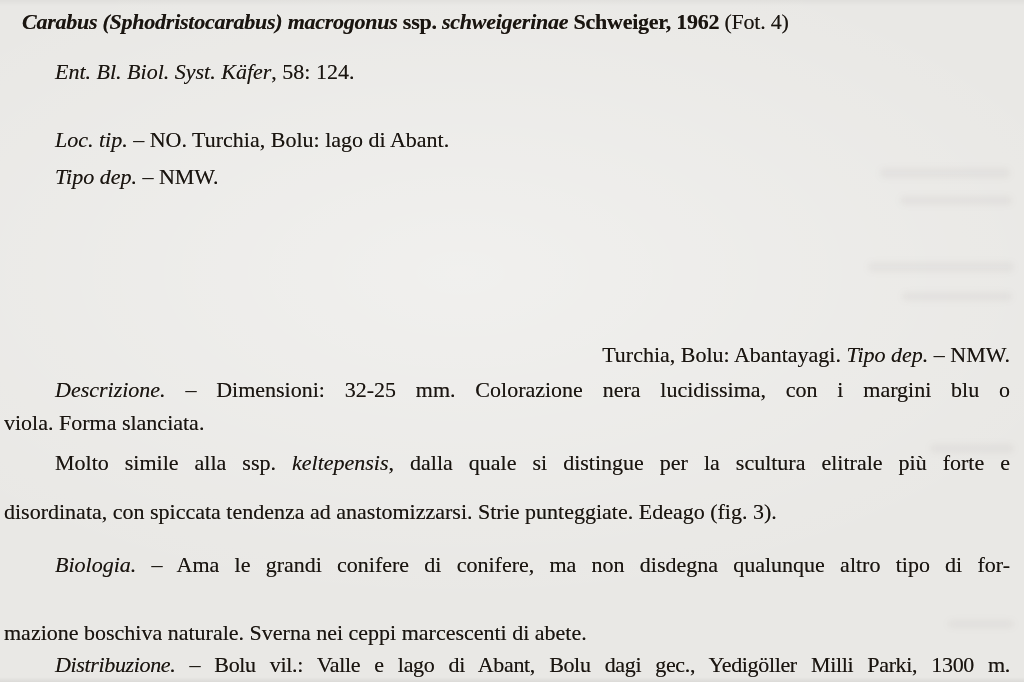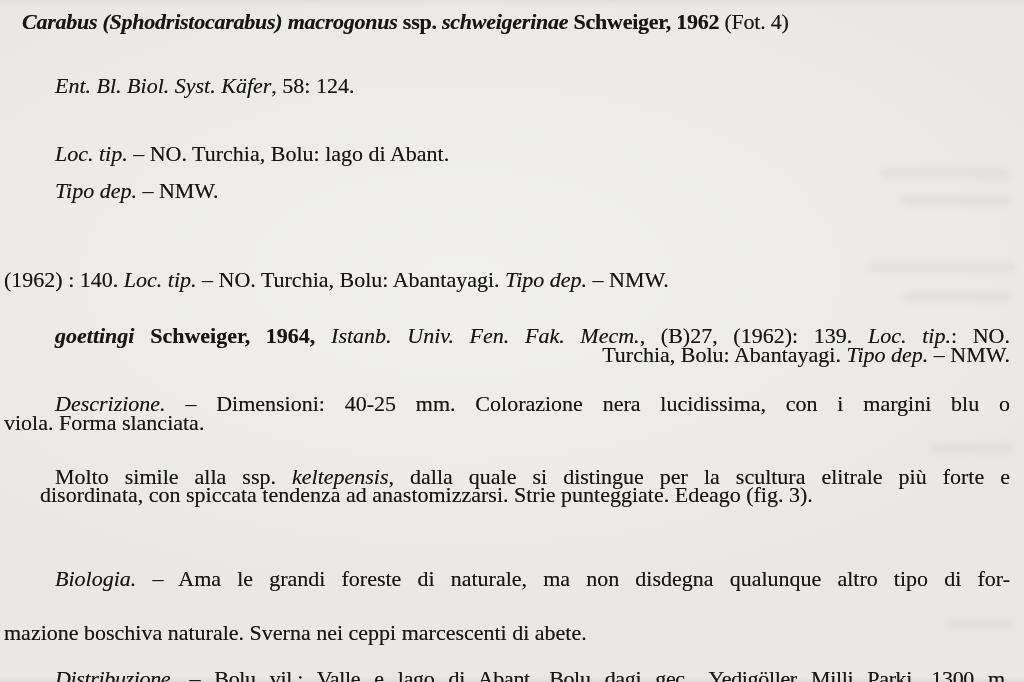--- a/index.html
+++ b/index.html
@@ -19,21 +19,21 @@
     overflow: hidden;
   }
   .line {
     position: absolute;
     left: 4px; right: 14px;
     font-size: 22px;
     line-height: 30px;
     white-space: nowrap;
     text-shadow: 0 0 0.5px rgba(20,15,10,0.55);
   }
-  .indent { left: 55px; margin-top: 14px; }
+  .indent { left: 55px; }
   .just {
     white-space: normal;
     text-align: justify;
     text-align-last: justify;
   }
   .tight { letter-spacing: -0.35px; }
   .title-line { left: 22px; letter-spacing: -0.25px; }
   .i  { font-style: italic; }
   .b  { font-weight: bold; }
   .bi { font-weight: bold; font-style: italic; }
@@ -73,47 +73,41 @@
   </div>
 
   <div class="line indent" style="top:125px;">
     <span class="i">Loc. tip.</span><span> – NO. Turchia, Bolu: lago di Abant.</span>
   </div>
 
   <div class="line indent" style="top:162px;">
     <span class="i">Tipo dep.</span><span> – NMW.</span>
   </div>
 
-  <div class="line" style="top:265px;">
-    <span>(1962) : 140. </span><span class="i">Loc. tip.</span><span> – NO. Turchia, Bolu: Abantayagi. </span><span class="i">Tipo dep.</span><span> – NMW.</span>
-  </div>
 
-  <div class="line indent just" style="top:307px;">
-    <span class="bi">goettingi</span><span class="b"> Schweiger, 1964,</span><span class="i"> Istanb. Univ. Fen. Fak. Mecm.</span><span>, (B)27, (1962): 139. </span><span class="i">Loc. tip.</span><span>: NO.</span>
-  </div>
   <div class="line" style="top:340px;text-align:right;">
     <span>Turchia, Bolu: Abantayagi. </span><span class="i">Tipo dep.</span><span> – NMW.</span>
   </div>
 
   <div class="line indent just" style="top:375px;">
-    <span class="i">Descrizione.</span><span> – Dimensioni: 40-25 mm. Colorazione nera lucidissima, con i margini blu o</span>
+    <span class="i">Descrizione.</span><span> – Dimensioni: 32-25 mm. Colorazione nera lucidissima, con i margini blu o</span>
   </div>
   <div class="line" style="top:408px;">
     <span>viola. Forma slanciata.</span>
   </div>
 
   <div class="line indent just" style="top:448px;">
     <span>Molto simile alla ssp. </span><span class="i">keltepensis</span><span>, dalla quale si distingue per la scultura elitrale più forte e</span>
   </div>
-  <div class="line" style="top:480px;margin-left:36px;">
+  <div class="line" style="top:497px;">
     <span>disordinata, con spiccata tendenza ad anastomizzarsi. Strie punteggiate. Edeago (fig. 3).</span>
   </div>
 
   <div class="line indent just" style="top:550px;">
-    <span class="i">Biologia.</span><span> – Ama le grandi foreste di naturale, ma non disdegna qualunque altro tipo di for-</span>
+    <span class="i">Biologia.</span><span> – Ama le grandi conifere di conifere, ma non disdegna qualunque altro tipo di for-</span>
   </div>
   <div class="line" style="top:583px;margin-top:35px;">
     <span>mazione boschiva naturale. Sverna nei ceppi marcescenti di abete.</span>
   </div>
 
   <div class="line indent just tight" style="top:650px;">
     <span class="i">Distribuzione.</span><span> – Bolu vil.: Valle e lago di Abant, Bolu dagi gec., Yedigöller Milli Parki, 1300 m.</span>
   </div>
 
 </div>

